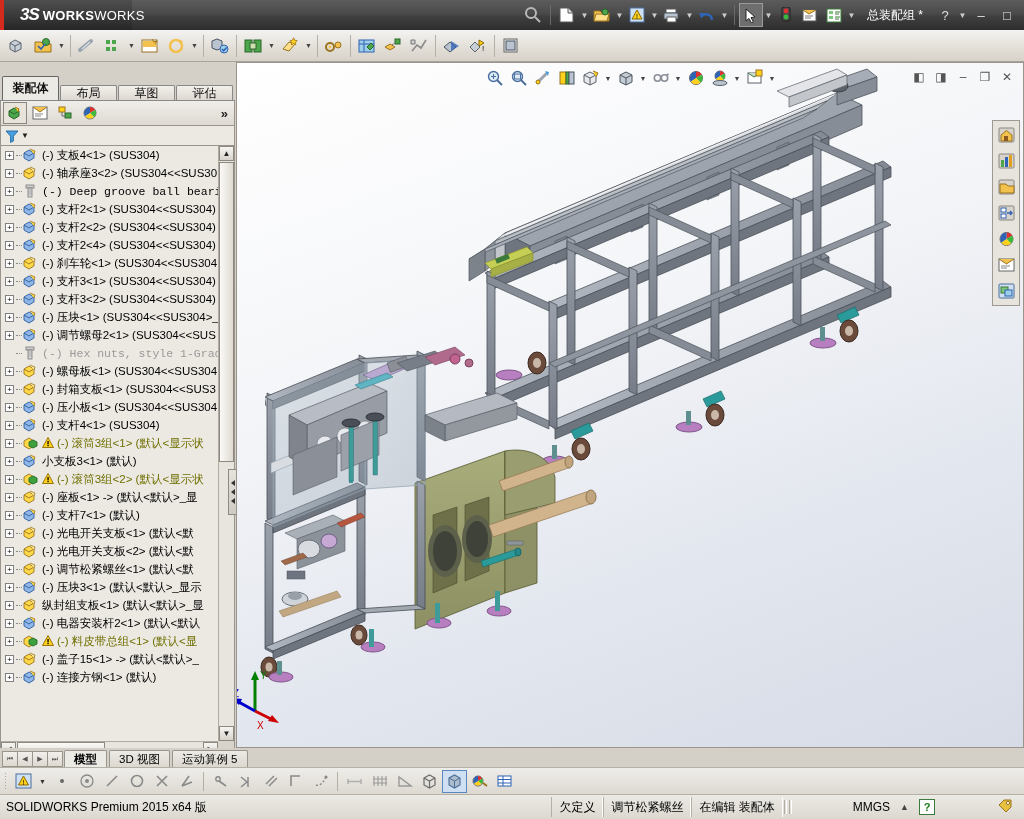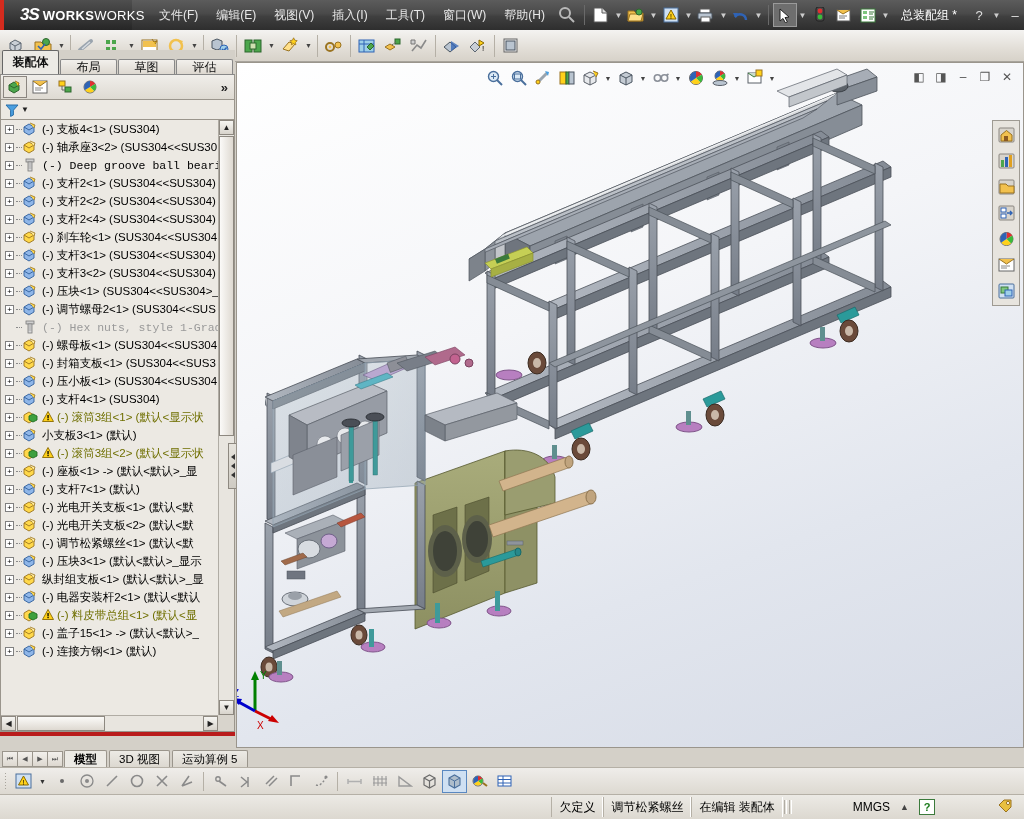--- a/index.html
+++ b/index.html
@@ -40,21 +40,21 @@
     position:absolute; left:0; top:30px; width:1024px; height:32px;
     background: linear-gradient(to bottom,#f4f3f1,#e2ded7 60%,#d7d2c9);
     border-bottom:1px solid #a8a49c;
     display:flex; align-items:center; padding-left:4px;
   }
   .cbtn { width:26px; height:26px; display:flex; align-items:center; justify-content:center; position:relative; }
   .cdd { width:11px; height:26px; display:flex; align-items:center; justify-content:center; font-size:7px; color:#444;}
   .csep { width:1px; height:22px; background:#b5b0a6; margin:0 3px; }
 
   
-  .leftpanel { position:absolute; left:0; top:50px; width:235px; height:686px; background:#b91c1c; }
+  .leftpanel { position:absolute; left:0; top:76px; width:235px; height:686px; background:#f0abfc; }
   .tabrow { display:flex; height:24px; padding-left:2px; background:#d4d0c8; align-items:flex-end; }
   .ftab { height:15px; min-width:57px; margin-right:1px; border:1px solid #888; border-bottom:none;
           background:linear-gradient(to bottom,#f2f0ec,#ddd8d0);
           display:flex; align-items:center; justify-content:center; font-size:12px; color:#111;
           border-radius:2px 2px 0 0; }
   .ftab.active { height:24px; background:#eceae5; font-weight:bold; border-color:#666; }
   .panel-tools { height:26px; background:linear-gradient(to bottom,#f0eeea,#dedad2);
      border:1px solid #9a958c; border-top:1px solid #888; display:flex; align-items:center; padding-left:2px; }
   .ptool { width:24px; height:22px; display:flex; align-items:center; justify-content:center; margin-right:1px;}
   .ptool.sel { background:#e8e4dc; border:1px solid #8b8680; }
@@ -145,29 +145,20 @@
 
 <div id="app">
 
   <div class="titlebar">
     <div class="sw-logo-wrap">
       <div class="sw-redbar"></div>
       <span class="sw-ds">3S</span>
       <span class="sw-name"><span>WORKS</span><span class="lt">WORKS</span></span>
     </div>
 
-    <div class="menu">
-      <div class="menu-item">文件(F)</div>
-      <div class="menu-item">编辑(E)</div>
-      <div class="menu-item">视图(V)</div>
-      <div class="menu-item">插入(I)</div>
-      <div class="menu-item">工具(T)</div>
-      <div class="menu-item">窗口(W)</div>
-      <div class="menu-item">帮助(H)</div>
-    </div>
 
     <div class="tb-right">
       <div class="magnifier">
         <svg width="18" height="18" viewBox="0 0 18 18">
             <circle cx="7" cy="7" r="5" fill="none" stroke="#b9b9b9" stroke-width="2"></circle>
             <line x1="11" y1="11" x2="16" y2="16" stroke="#b9b9b9" stroke-width="2"></line>
           </svg>
       </div>
       <div class="tb-sep"></div>
       <div class="tb-btn">
@@ -1338,20 +1329,21 @@
       </div>
     <div class="tsbtn">
         <svg width="17" height="16" viewBox="0 0 17 16">
           <rect x="2" y="3" width="13" height="10" fill="#fff" stroke="#2f63b5"></rect>
           <path d="M2 6.5h13M2 10h13M7 3v10" stroke="#2f63b5"></path>
         </svg>
       </div>
   </div>
 
   <div class="statusbar">
+    <div class="st-left">SOLIDWORKS Premium 2015 x64 版</div>
     <div class="st-spacer"></div>
     <div class="st-cell">欠定义</div>
     <div class="st-cell">调节松紧螺丝</div>
     <div class="st-cell">在编辑 装配体</div>
     <div class="st-bar"></div>
     <div class="st-bar"></div>
     <div style="width:60px"></div>
     <div>MMGS</div>
     <div style="padding:0 10px;font-size:9px;color:#444;">▲</div>
     <div style="width:16px;height:16px;border:1px solid #3b7a3b;background:#fff;display:flex;align-items:center;justify-content:center;color:#1a7a1a;font-weight:bold;font-size:11px;">?</div>

